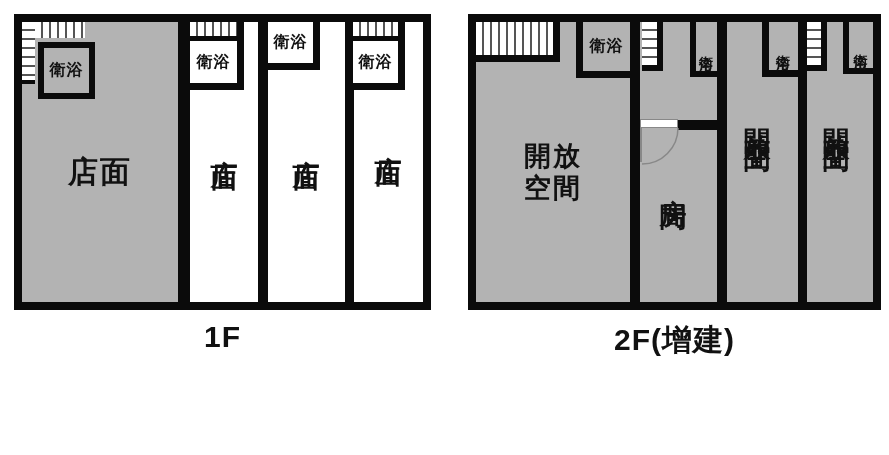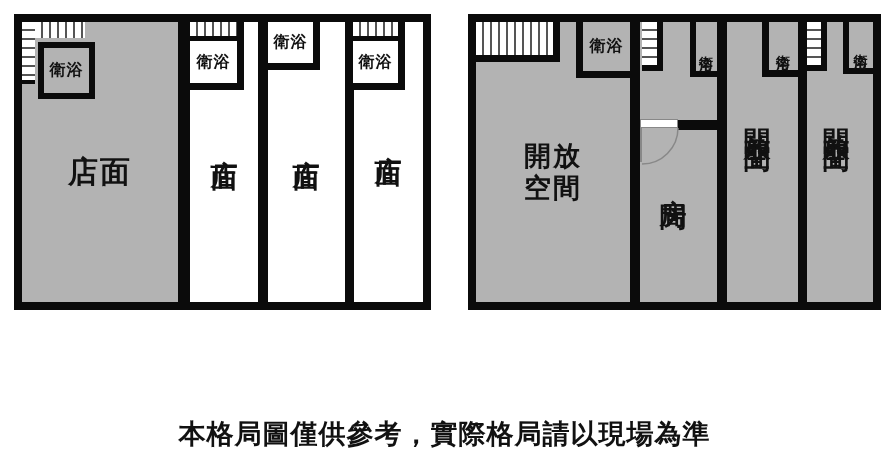--- a/index.html
+++ b/index.html
@@ -112,16 +112,17 @@
     <div class="vlabel v-big" style="left:281px;top:85px;">開放空間</div>
 
     <div class="abs hatch-h" style="left:331px;top:0;width:20px;height:49px;border-right:6px solid var(--wall);border-bottom:6px solid var(--wall);"></div>
 
     <div class="abs room grayfill" style="left:367px;top:0;width:30px;height:52px;border-width:0 0 6px 6px;">
       <span class="vlabel v-small" style="position:static;transform:none;">衛浴</span>
     </div>
     <div class="vlabel v-big" style="left:360px;top:85px;">開放空間</div>
   </div>
 
+  <div class="caption" style="left:14px;top:320px;width:417px;">1F</div>
+  <div class="caption" style="left:468px;top:320px;width:413px;">2F(增建)</div>
 
-  <div class="disclaimer">本格局圖僅供參考，實際格局請以現場為準</div>
 
 </div>
 
 </body></html>

